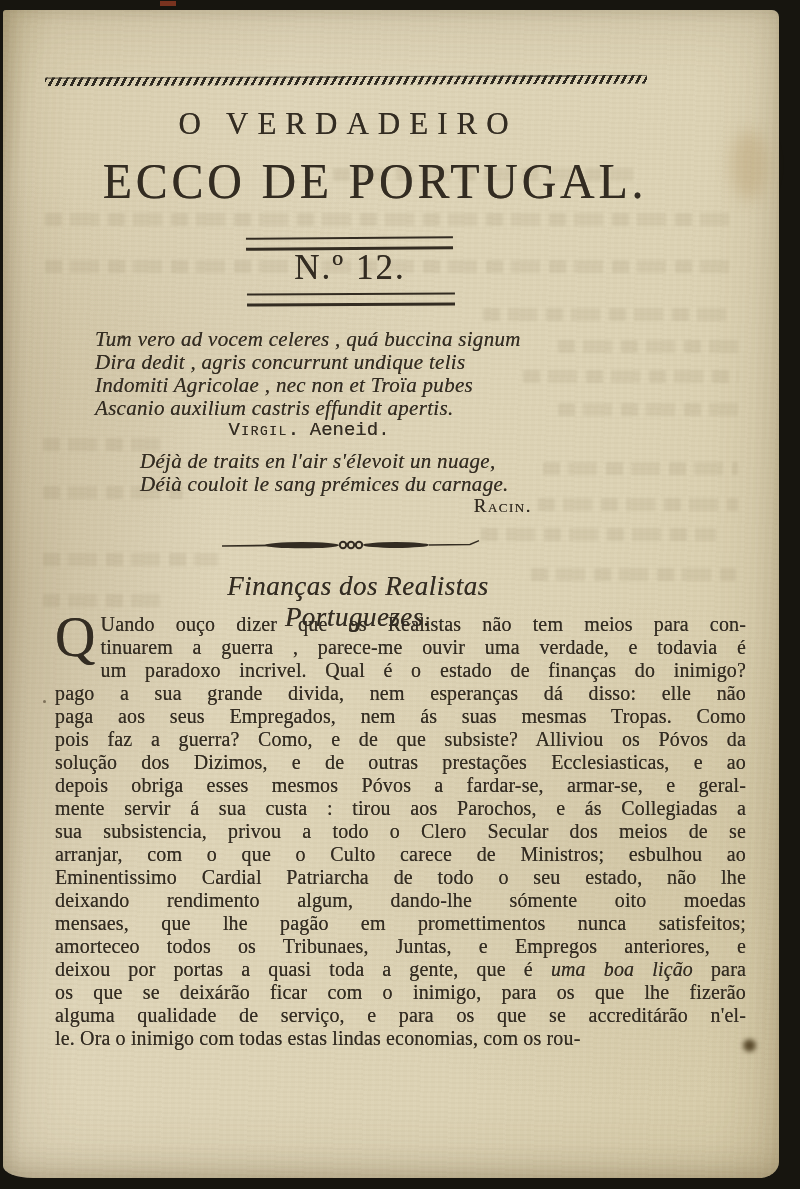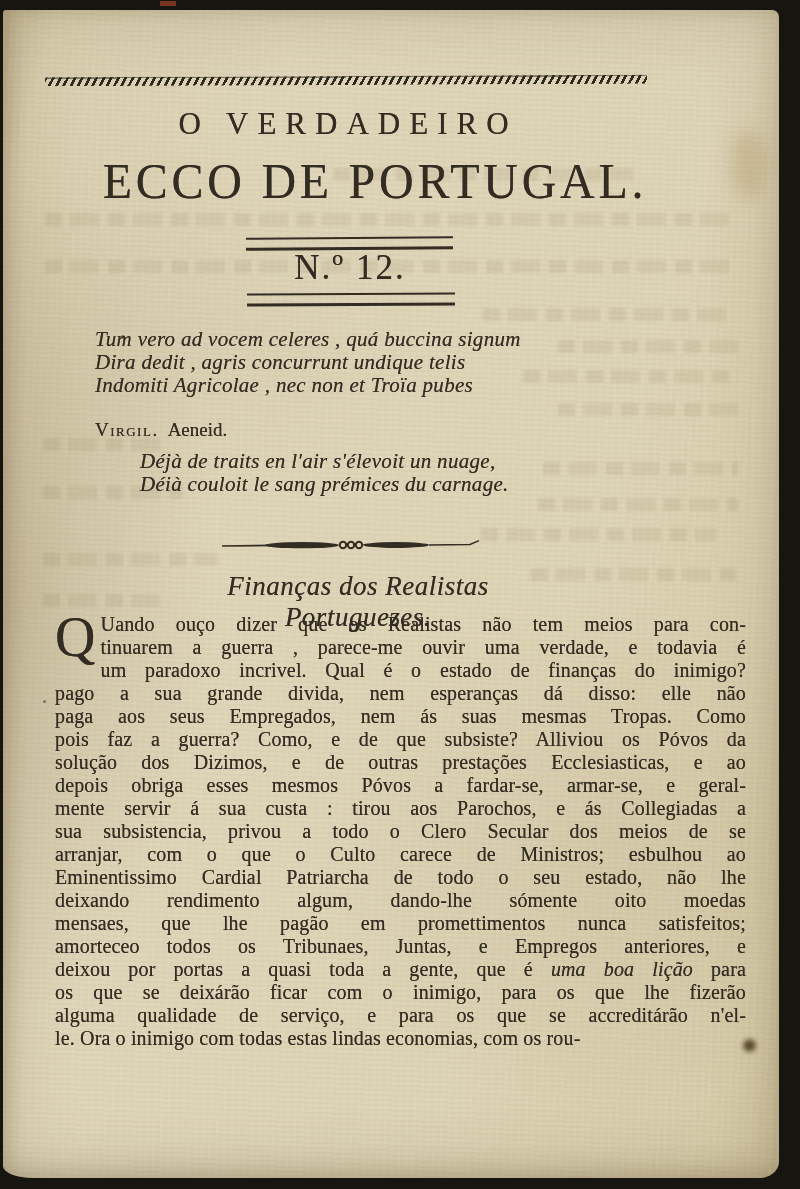--- a/index.html
+++ b/index.html
@@ -40,21 +40,21 @@
   
   .title1{left:0;top:96px;width:690px;text-align:center;
     font-size:31px;letter-spacing:9px;font-weight:normal;}
   .title2{left:0;top:142px;width:744px;text-align:center;
     font-size:51px;letter-spacing:4px;font-weight:normal;transform:scaleX(.94);transform-origin:50% 50%;}
   .issue{left:243px;top:238px;width:208px;text-align:center;font-size:35px;letter-spacing:2px;}
 
   
   .quote{font-style:italic;font-size:21px;line-height:23px;letter-spacing:.3px;}
   .latin{left:92px;top:318px;width:480px;}
-  .latin-attr{left:92px;top:409px;width:428px;text-align:left;font-size:19px;}
+  .latin-attr{left:92px;top:409px;width:428px;text-align:center;font-size:19px;font-family:Liberation Mono, monospace;}
   .french{left:137px;top:440px;width:420px;}
   .french-attr{left:137px;top:485px;width:392px;text-align:right;font-size:19px;}
   .attr-name{font-variant:small-caps;letter-spacing:1.5px;}
   .attr-work{margin-left:9px;}
 
   .sep{left:219px;top:528px;width:258px;height:14px;}
 
   .heading{left:150px;top:561px;width:410px;text-align:center;
     font-style:italic;font-size:27px;letter-spacing:.5px;}
 
@@ -111,30 +111,34 @@
 
   <div class="abs drule top"></div>
   <div class="abs ink issue">N.º 12.</div>
   <div class="abs drule bot"></div>
 
   <div class="abs ink quote latin">
 
   <div class="qline">Tum vero ad vocem celeres , quá buccina signum</div>
       <div class="qline">Dira dedit , agris concurrunt undique telis</div>
       <div class="qline">Indomiti Agricolae , nec non et Troïa pubes</div>
+      <div class="qline">Ascanio auxilium castris effundit apertis.</div>
     </div>
   <div class="abs ink latin-attr">
     <span class="attr-name">Virgil.</span><span class="attr-work">Aeneid.</span>
   </div>
 
   <div class="abs ink quote french">
 
   <div class="qline">Déjà de traits en l'air s'élevoit un nuage,</div>
       <div class="qline">Déià couloit le sang prémices du carnage.</div>
     </div>
+  <div class="abs ink french-attr">
+    <span class="attr-name">Racin.</span>
+  </div>
 
   <svg class="abs sep" viewBox="0 0 258 14">
     <line x1="0" y1="8" x2="50" y2="7.4" stroke="#332c22" stroke-width="1.6"></line>
     <ellipse cx="80" cy="7.2" rx="37" ry="3.1" fill="#332c22"></ellipse>
     <circle cx="121" cy="7" r="3.2" fill="none" stroke="#332c22" stroke-width="2"></circle>
     <circle cx="129" cy="7" r="3.2" fill="none" stroke="#332c22" stroke-width="2"></circle>
     <circle cx="137" cy="7" r="3.2" fill="none" stroke="#332c22" stroke-width="2"></circle>
     <ellipse cx="174" cy="7" rx="33" ry="3" fill="#332c22"></ellipse>
     <path d="M207 7 L248 6.4 L257 2.6" fill="none" stroke="#332c22" stroke-width="1.5"></path>
   </svg>

